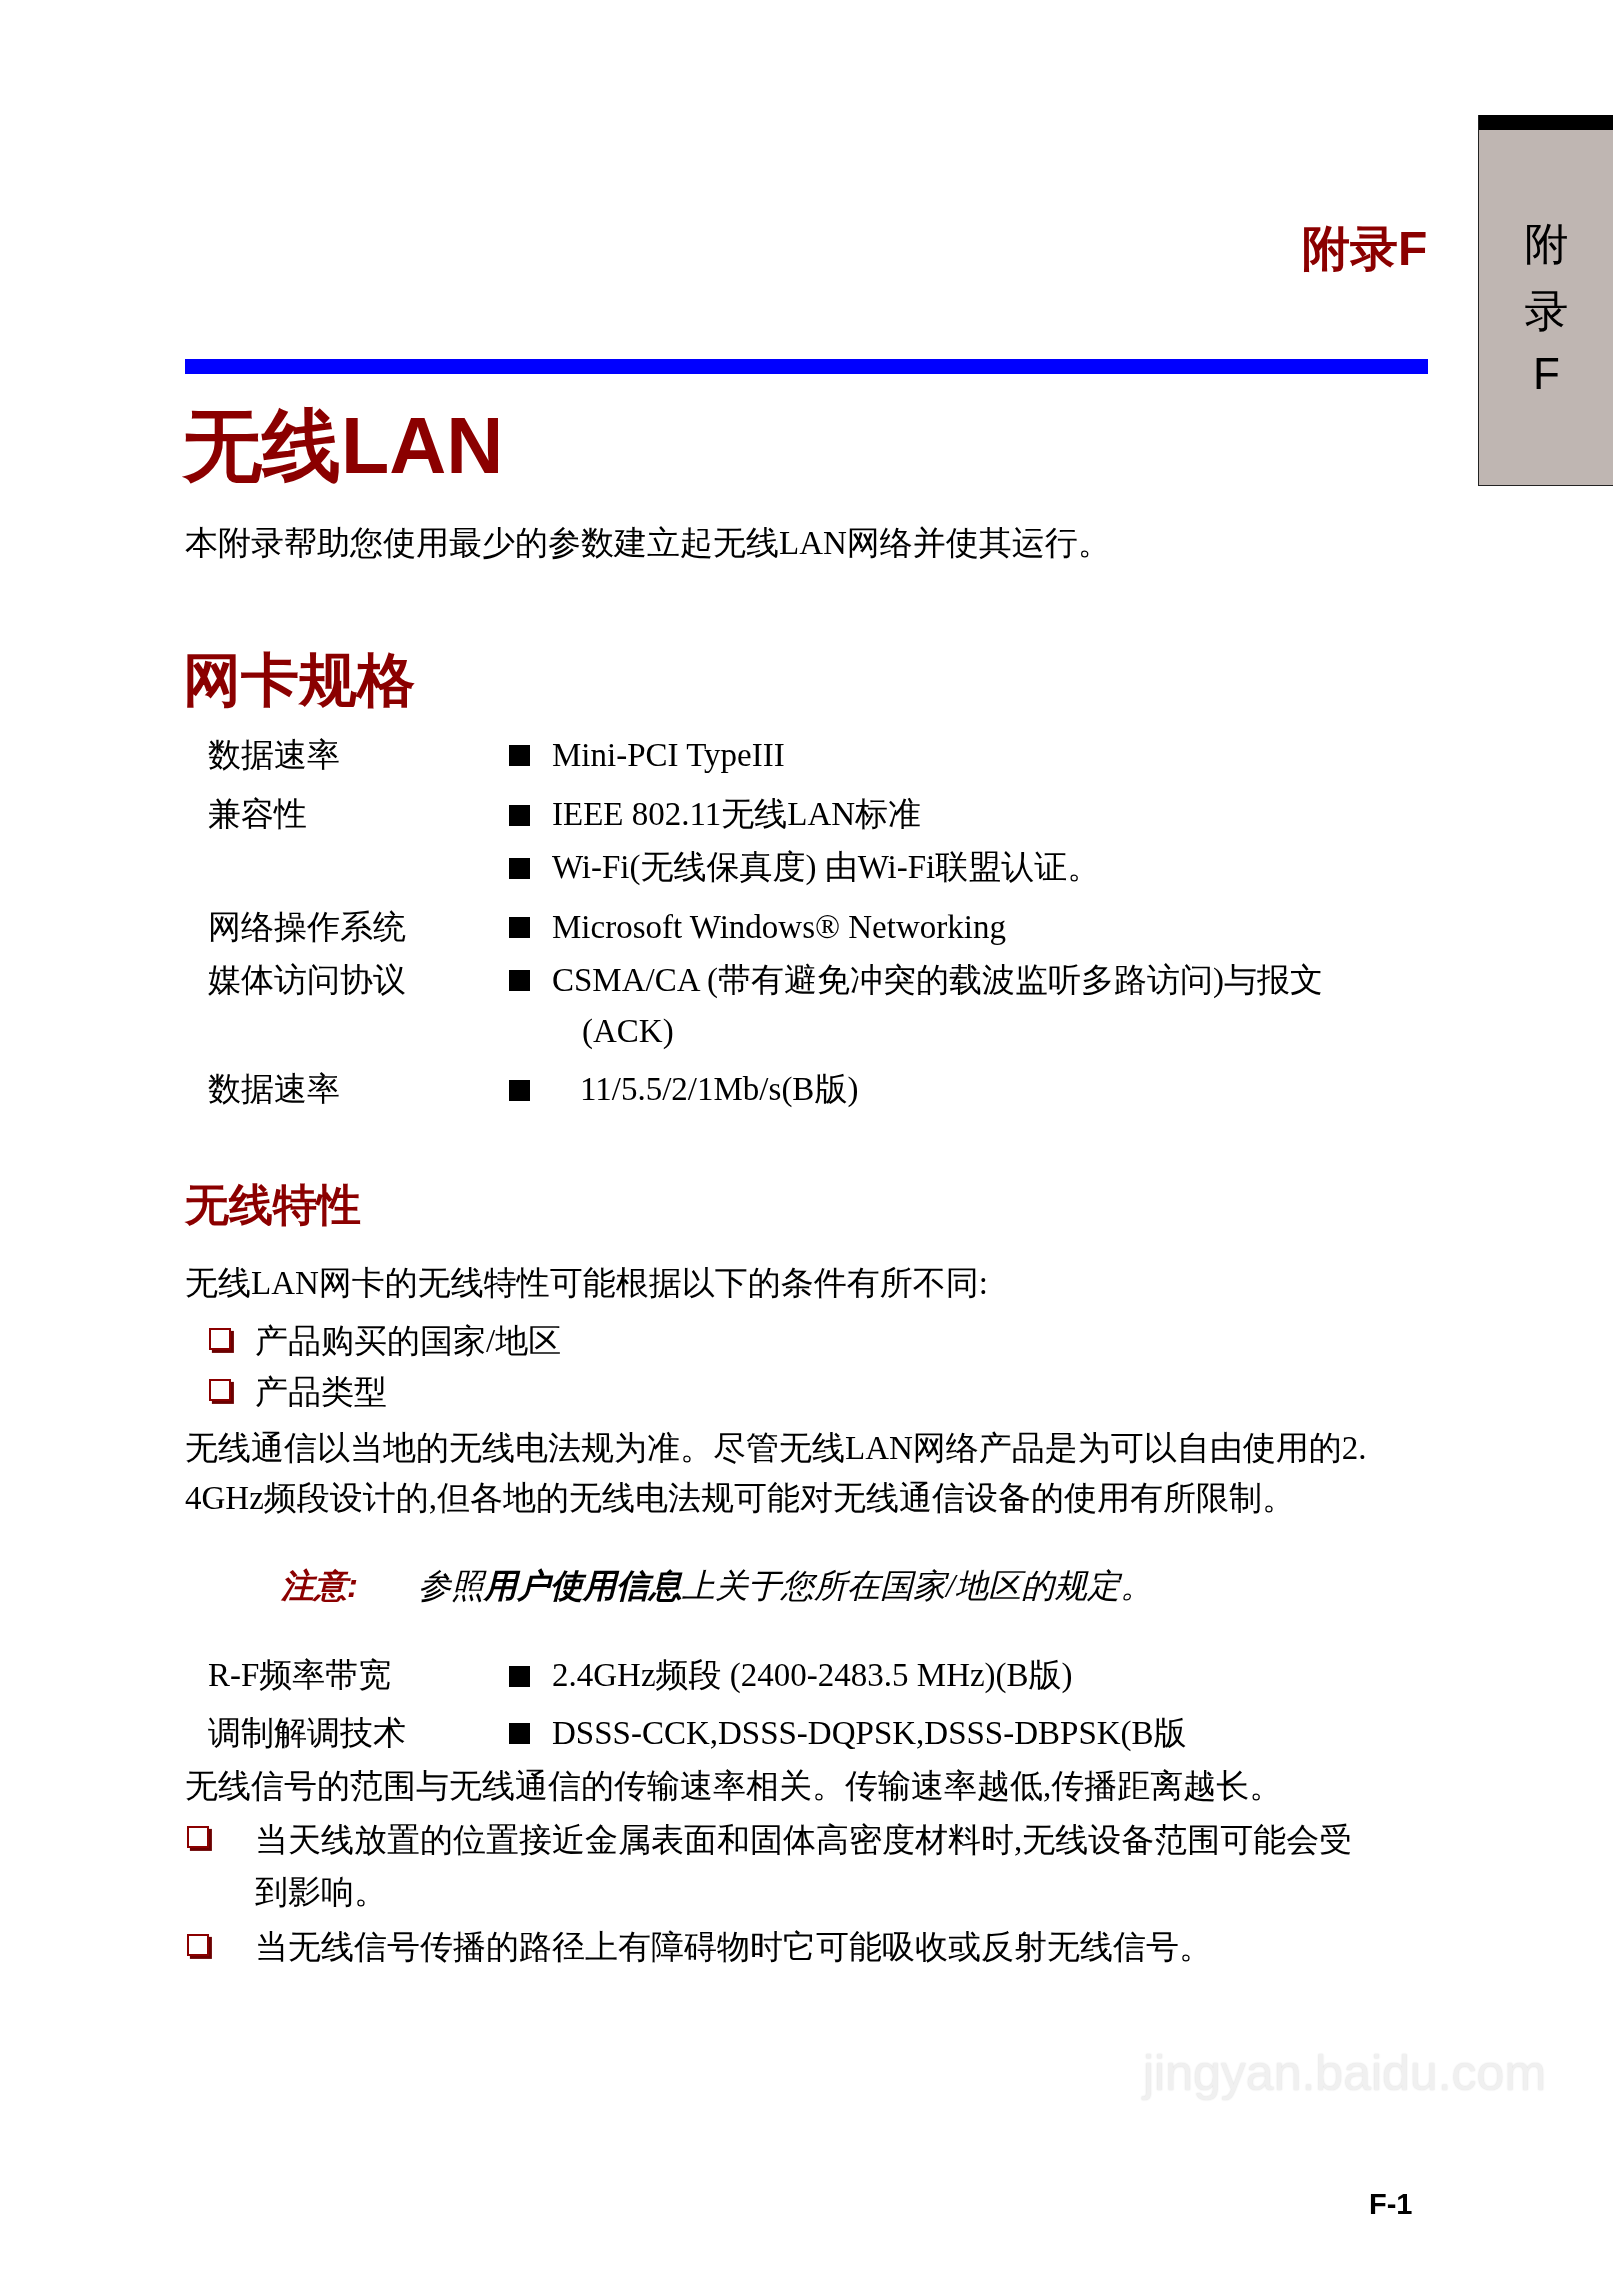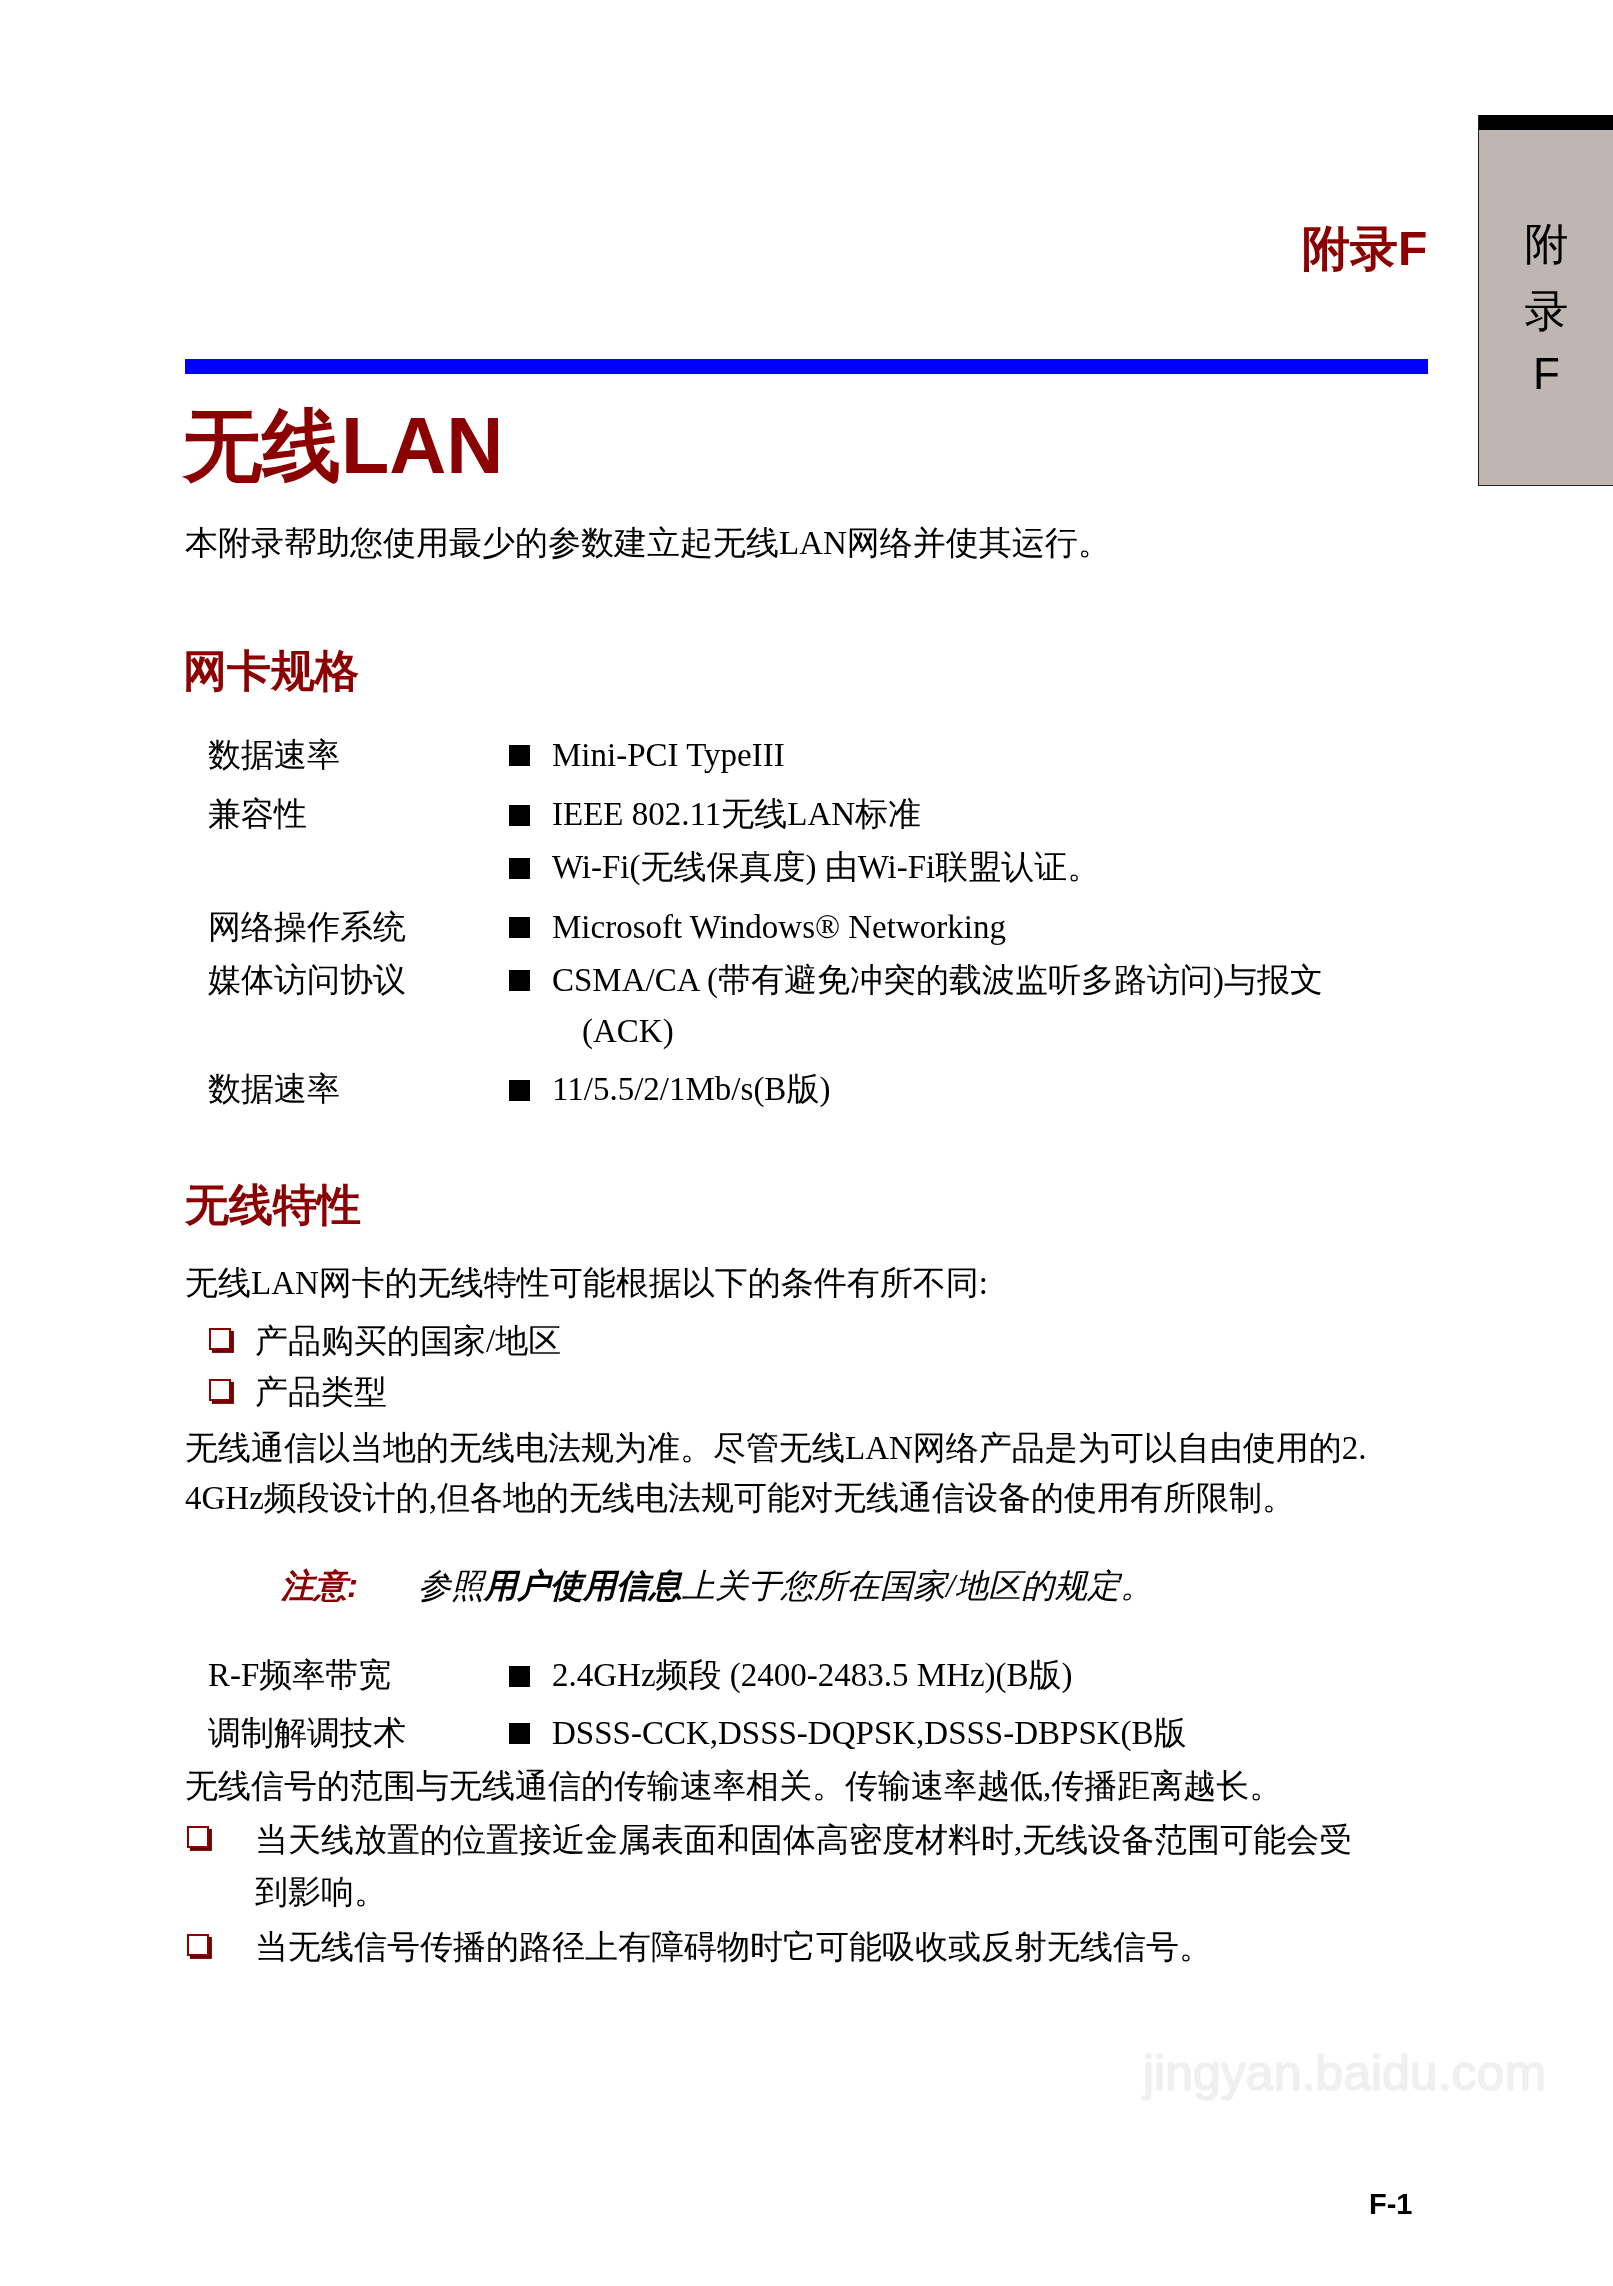--- a/index.html
+++ b/index.html
@@ -11,21 +11,21 @@
   .body-text { font-size:33px; line-height:38px; }
   .header-label { left:1302px; top:217px; font-size:48px; font-weight:bold; }
   .side-tab { left:1478px; top:115px; width:136px; height:371px; background:#bfb6b2;
               border-left:1.9px solid #222; border-bottom:1.9px solid #222; box-sizing:border-box; }
   .side-tab .topbar { position:absolute; left:0; top:0; width:100%; height:15.4px; background:#000; }
   .side-tab .chars { position:absolute; left:0; width:100%; text-align:center; font-size:44px;
                      font-family:"Liberation Sans","DejaVu Sans",sans-serif; color:#000; }
   .blue-bar { left:185px; top:359px; width:1243px; height:15.4px; background:#0000ff; }
   .title { left:183px; top:394px; font-size:79px; font-weight:bold;
            font-family:"Liberation Sans","DejaVu Sans",sans-serif; }
-  .h2 { font-size:44px; font-weight:bold; font-family:Liberation Sans, sans-serif; }
+  .h2 { font-size:58px; font-weight:bold; font-family:Liberation Sans, sans-serif; }
   .h3 { font-size:44px; font-weight:bold; font-family:"Liberation Sans","DejaVu Sans",sans-serif; }
   .spec-label { left:208px; }
   .spec-bullet { width:21px; height:21px; background:#000; }
   .spec-value { left:552px; }
   .chk { width:22px; height:22px; border:2.9px solid #8b0000; box-sizing:border-box;
          box-shadow:2.9px 2.9px 0 #6b0000; background:#fff; }
   .note-label { left:281px; top:1564px; font-size:33px; font-weight:bold; font-style:italic; color:#8b0000; }
   .note-text { left:418px; top:1564px; font-size:33px; font-style:italic; }
   .note-text b { }
   .page-num { left:1369px; top:2188px; font-size:29px; font-weight:bold;
@@ -69,21 +69,21 @@
 <div class="abs spec-bullet" style="left:509px; top:917px;"></div>
 <div class="abs body-text spec-value" style="top:908px;">Microsoft Windows® Networking</div>
 
 <div class="abs body-text spec-label" style="top:961px;">媒体访问协议</div>
 <div class="abs spec-bullet" style="left:509px; top:970px;"></div>
 <div class="abs body-text spec-value" style="top:961px;">CSMA/CA (带有避免冲突的载波监听多路访问)与报文</div>
 <div class="abs body-text spec-value" style="top:1012px;margin-left:30px;">(ACK)</div>
 
 <div class="abs body-text spec-label" style="top:1070px;">数据速率</div>
 <div class="abs spec-bullet" style="left:509px; top:1080px;"></div>
-<div class="abs body-text spec-value" style="top:1070px;">11/5.5/2/1Mb/s(B版)</div>
+<div class="abs body-text spec-value" style="top:1070px;margin-left:28px;">11/5.5/2/1Mb/s(B版)</div>
 
 <div class="abs h3 red" style="left:185px; top:1176px;">无线特性</div>
 
 <div class="abs body-text" style="left:185px; top:1264px;">无线LAN网卡的无线特性可能根据以下的条件有所不同:</div>
 
 <div class="abs chk" style="left:209px; top:1328px;"></div>
 <div class="abs body-text" style="left:255px; top:1322px;">产品购买的国家/地区</div>
 <div class="abs chk" style="left:209px; top:1379px;"></div>
 <div class="abs body-text" style="left:255px; top:1373px;">产品类型</div>
 

